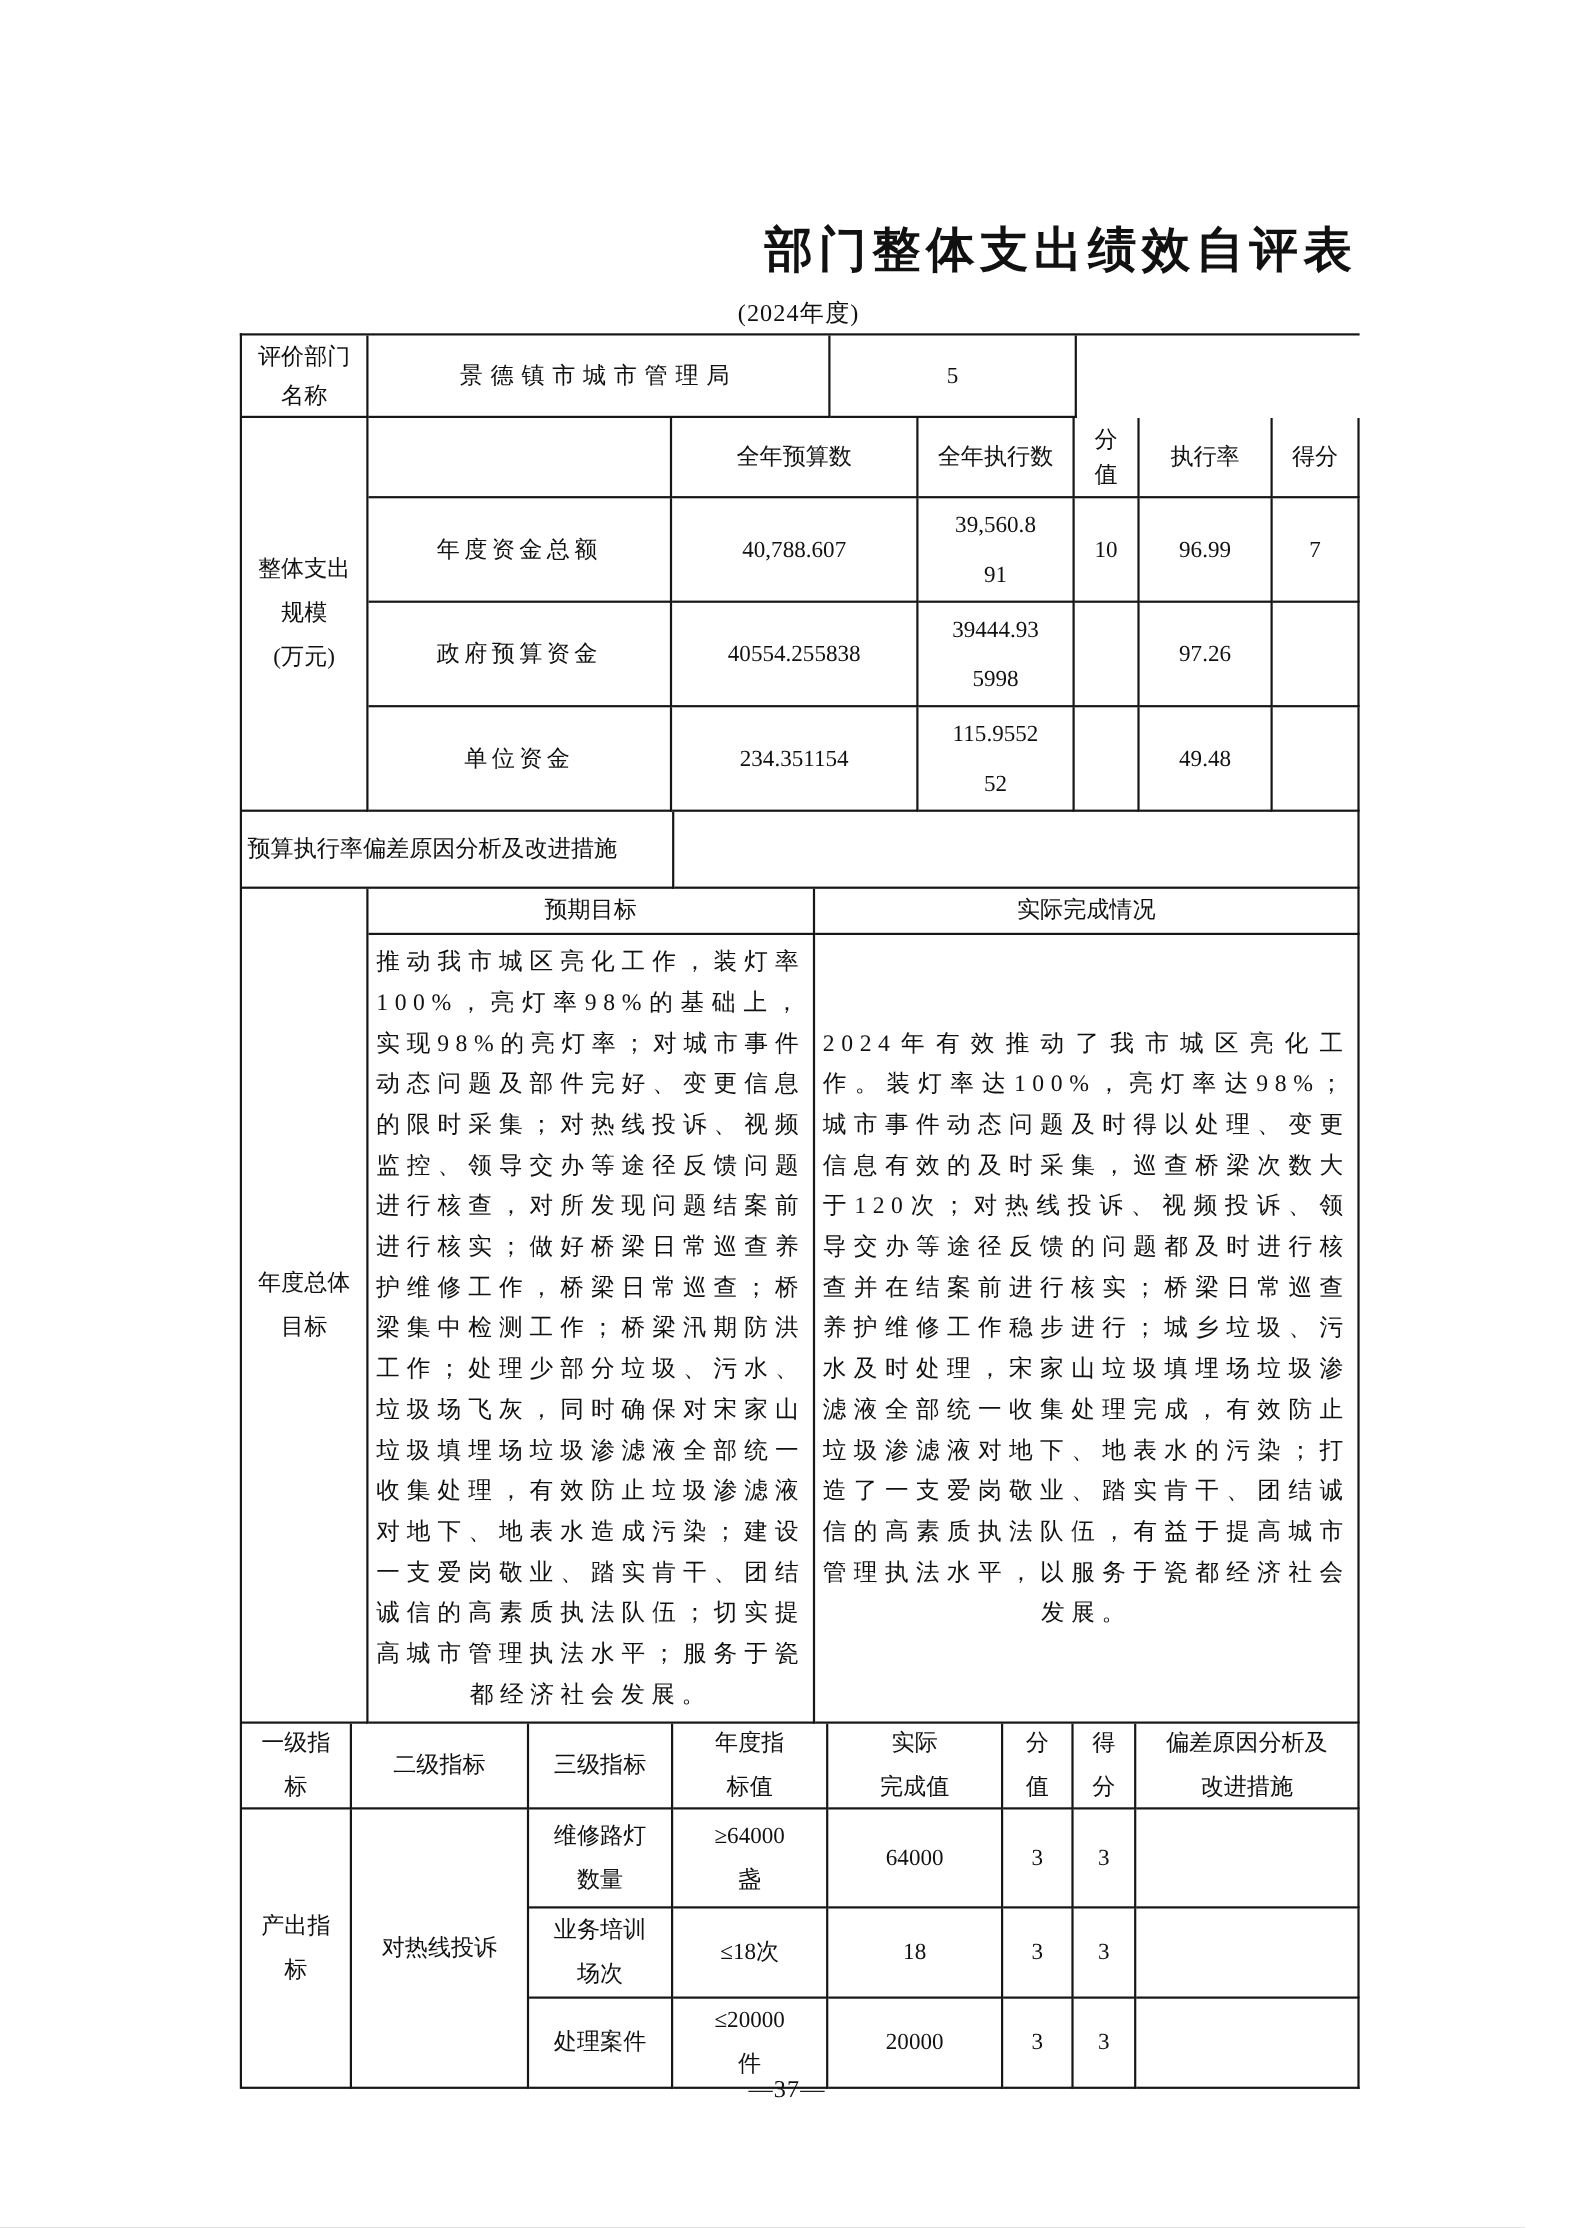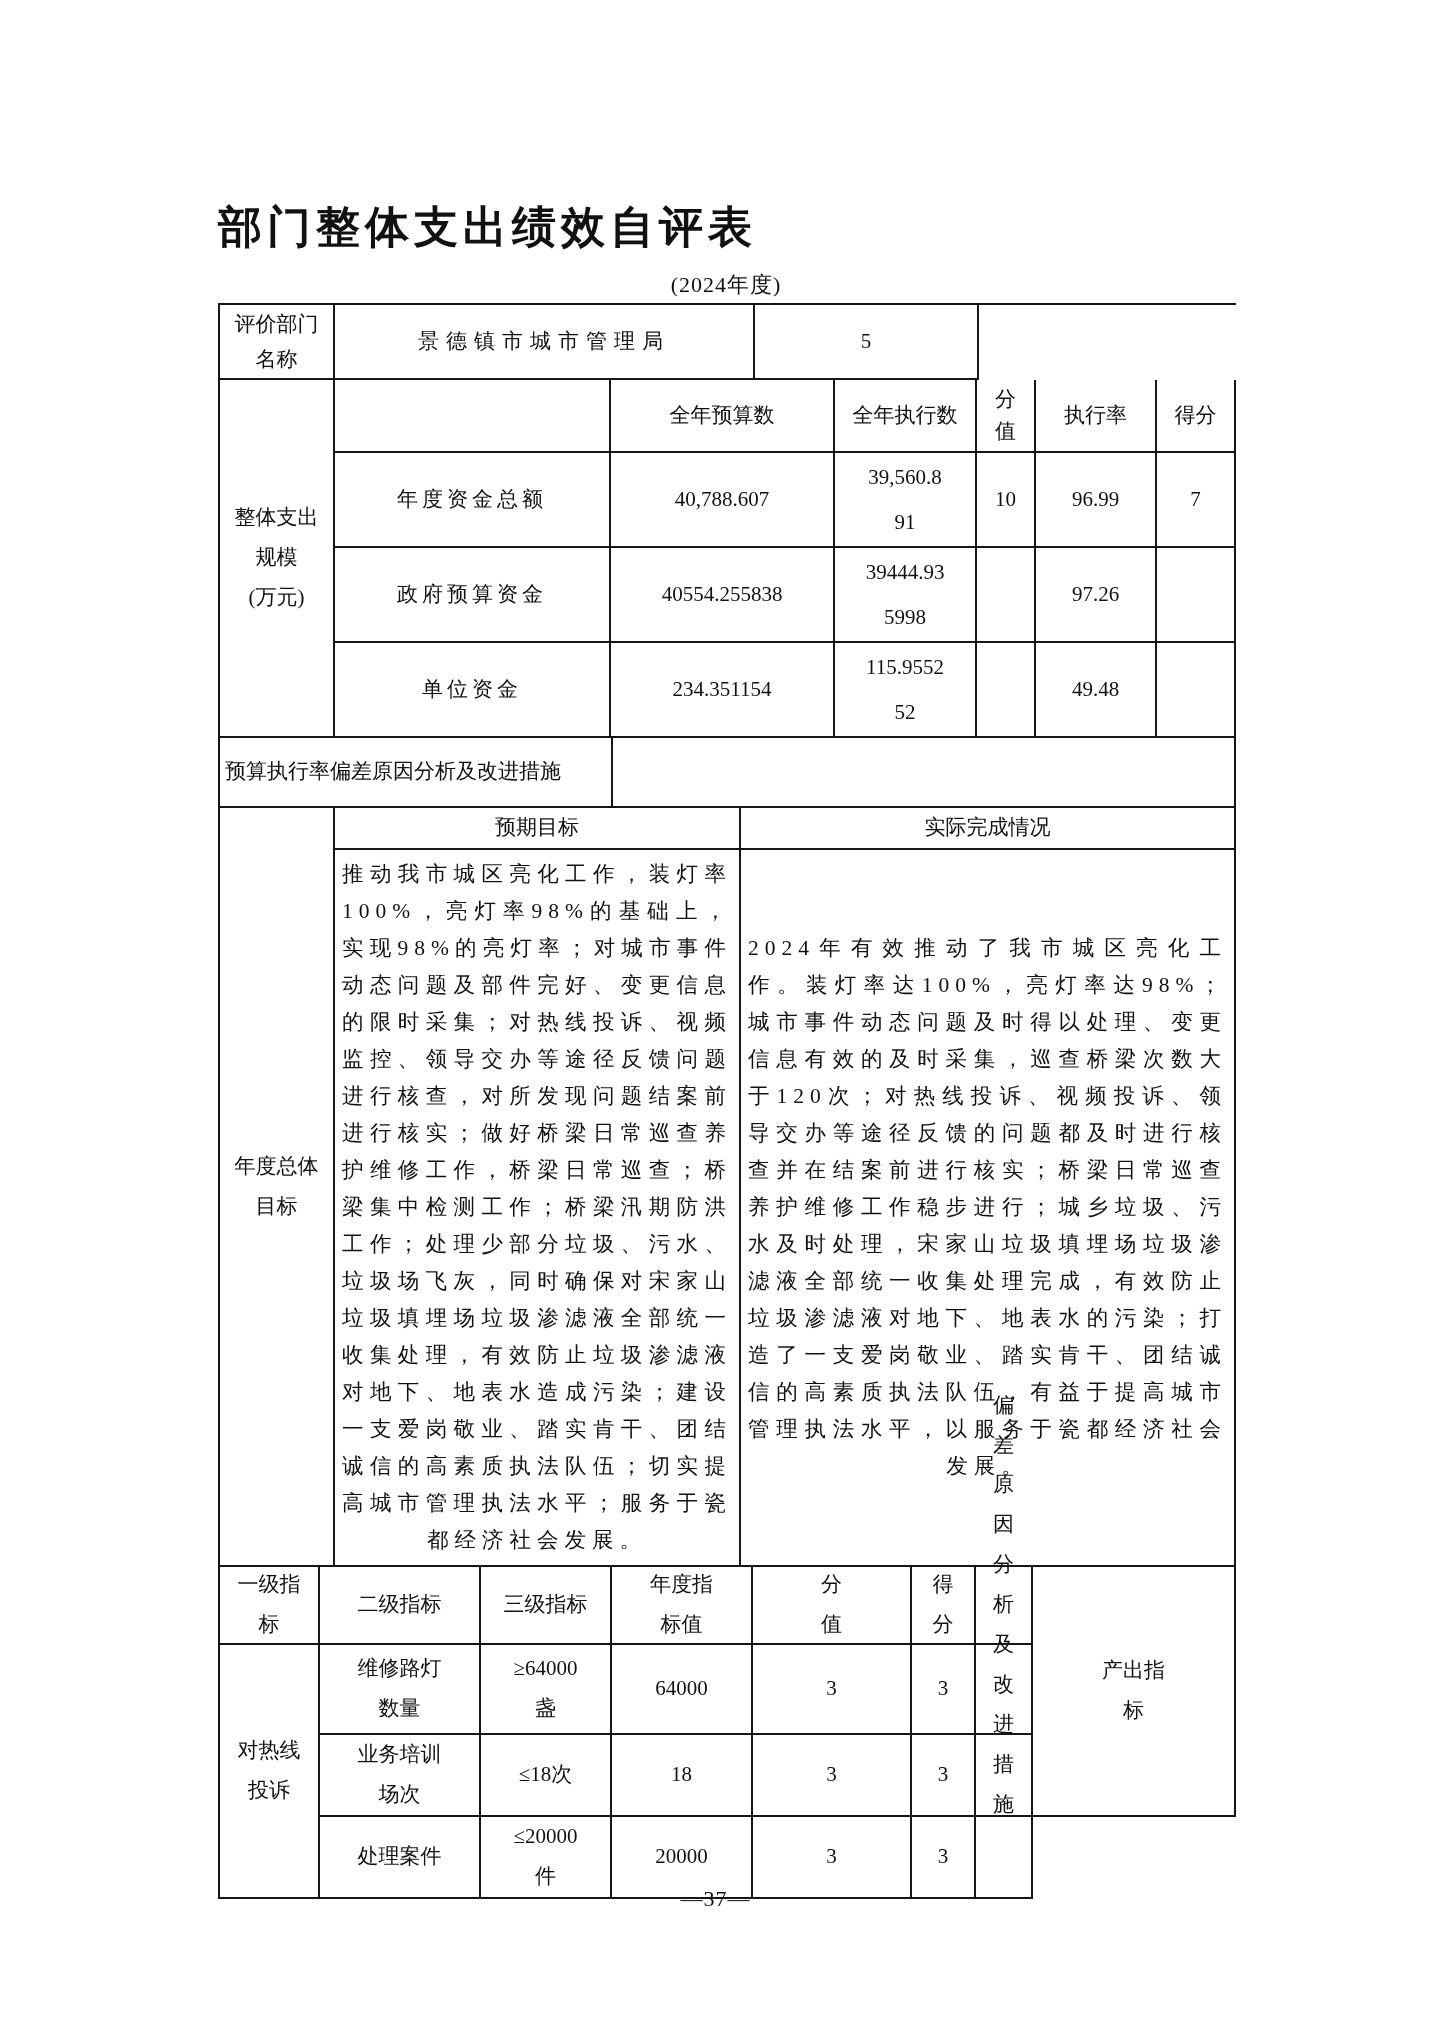--- a/index.html
+++ b/index.html
@@ -7,21 +7,21 @@
   .page{
     position:relative;
     width:1431px;height:2025px;
     background:#ffffff;
     font-family:"Liberation Serif","DejaVu Serif",serif;
     color:#111;
     overflow:hidden;
   }
   .doc-title{
     position:absolute;left:218px;top:198px;width:1016px;
-    text-align:left;
+    text-align:right;
     font-family:"DejaVu Sans","Liberation Sans",sans-serif;
     font-weight:900;
     font-size:44px;
     letter-spacing:5px;
     white-space:nowrap;
   }
   .doc-subtitle{
     position:absolute;left:218px;top:270px;width:1016px;
     text-align:center;
     font-size:22px;
@@ -152,20 +152,22 @@
       </div>
     </div>
 
     <div class="g sec-e">
       <div class="c">一级指
 标</div>
       <div class="c">二级指标</div>
       <div class="c">三级指标</div>
       <div class="c">年度指
 标值</div>
+      <div class="c">实际
+完成值</div>
       <div class="c">分
 值</div>
       <div class="c">得
 分</div>
       <div class="c">偏差原因分析及
 改进措施</div>
 
       <div class="c span3">产出指
 标</div>
       <div class="c span3">对热线投诉</div>

